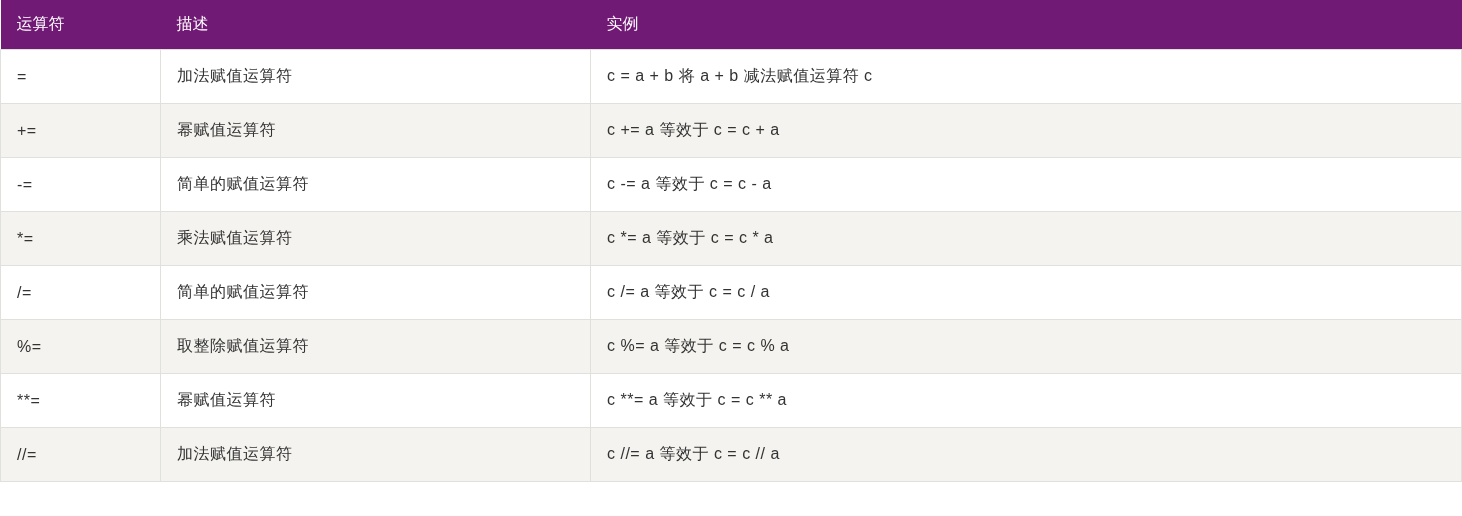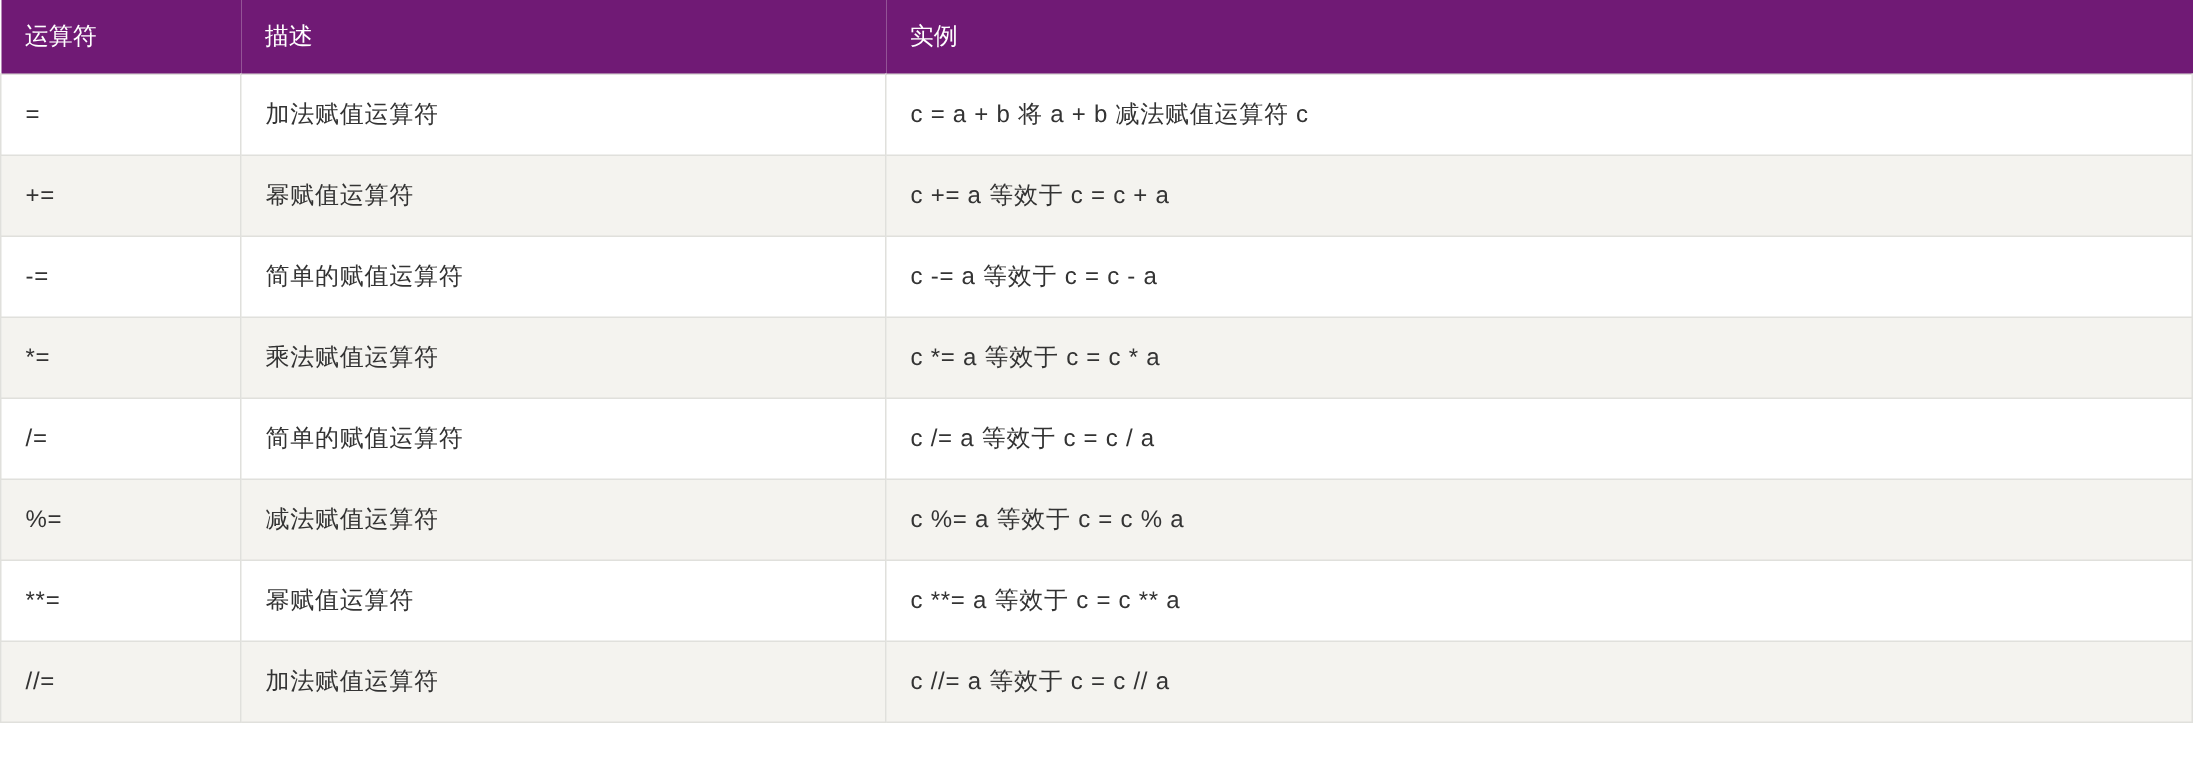--- a/index.html
+++ b/index.html
@@ -88,21 +88,21 @@
       <td>乘法赋值运算符</td>
       <td>c *= a 等效于 c = c * a</td>
     </tr>
     <tr>
       <td>/=</td>
       <td>简单的赋值运算符</td>
       <td>c /= a 等效于 c = c / a</td>
     </tr>
     <tr>
       <td>%=</td>
-      <td>减法赋值运算符</td>
+      <td>取整除赋值运算符</td>
       <td>c %= a 等效于 c = c % a</td>
     </tr>
     <tr>
       <td>**=</td>
       <td>幂赋值运算符</td>
       <td>c **= a 等效于 c = c ** a</td>
     </tr>
     <tr>
       <td>//=</td>
       <td>加法赋值运算符</td>

